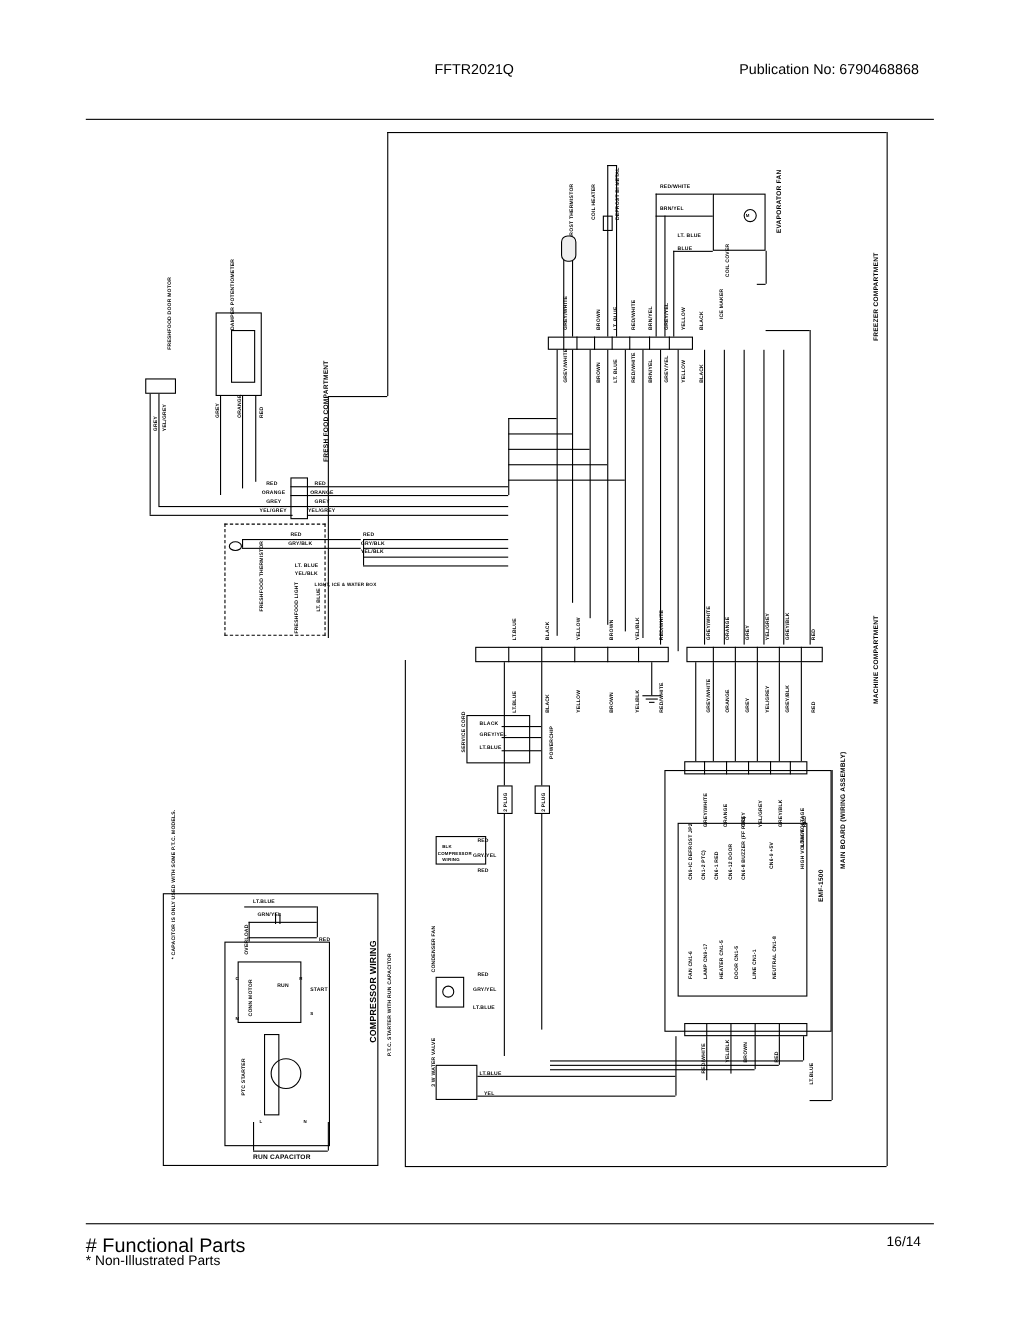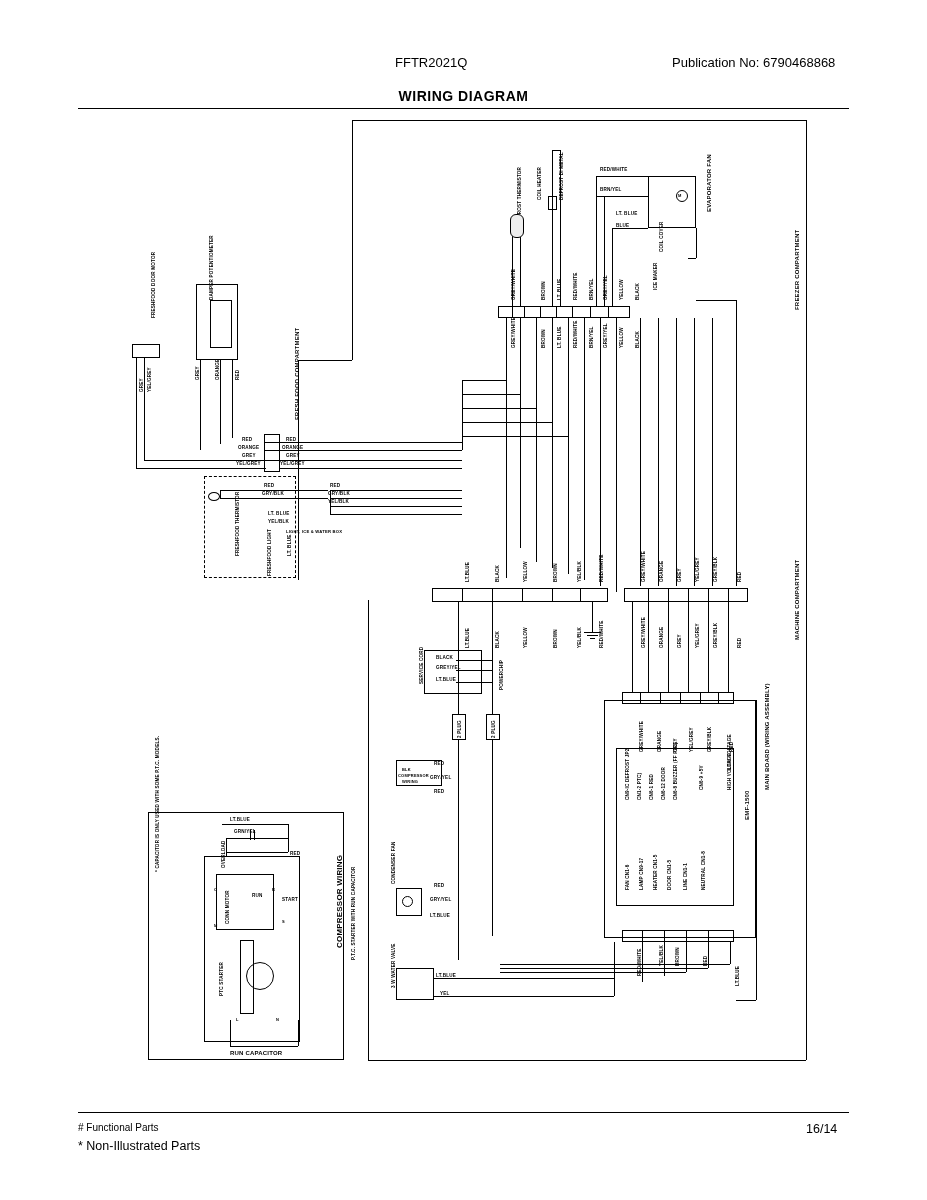--- a/index.html
+++ b/index.html
@@ -5,21 +5,21 @@
   html,body{margin:0;padding:0;background:#fff;}
   body{width:927px;height:1200px;position:relative;font-family:"Liberation Sans",sans-serif;color:#000;}
   .page{position:absolute;inset:0;}
   
   .hdr-model{position:absolute;left:395px;top:55px;font-size:13px;}
   .hdr-pub{position:absolute;left:672px;top:55px;font-size:13px;}
   .hdr-title{position:absolute;left:0;top:88px;width:927px;text-align:center;font-size:14px;font-weight:bold;letter-spacing:.5px;}
   .rule-top{position:absolute;left:78px;top:108px;width:771px;border-top:1.6px solid #000;}
   .rule-bot{position:absolute;left:78px;top:1112px;width:771px;border-top:1.6px solid #000;}
   
-  .ft-left1{position:absolute;left:78px;top:1122px;font-size:10px;}
+  .ft-left1{position:absolute;left:78px;top:1122px;font-size:18px;}
   .ft-left2{position:absolute;left:78px;top:1139px;font-size:12.5px;}
   .ft-page{position:absolute;left:0;top:1122px;width:927px;text-align:center;font-size:12.5px;}
   .ft-right{position:absolute;left:806px;top:1122px;font-size:12.5px;}
   
   .ln{position:absolute;background:#000;}
   .h{height:1px;}
   .v{width:1px;}
   .box{position:absolute;border:1px solid #000;box-sizing:border-box;}
   .dash{position:absolute;border:1px dashed #000;box-sizing:border-box;}
   .lbl{position:absolute;font-family:"Liberation Sans",sans-serif;font-size:4.6px;line-height:1.05;white-space:nowrap;letter-spacing:.2px;font-weight:bold;}
@@ -30,21 +30,20 @@
   .med.v90{transform:rotate(-90deg);transform-origin:0 0;}
   .circ{position:absolute;border:1px solid #000;border-radius:50%;box-sizing:border-box;background:#fff;}
 </style>
 </head>
 <body>
 
 <div class="page">
 
   <div class="hdr-model">FFTR2021Q</div>
   <div class="hdr-pub">Publication No:  6790468868</div>
-  <div class="hdr-title">WIRING DIAGRAM</div>
   <div class="rule-top"></div>
 
   <div class="ln v" style="left:806px;top:120px;height:940px;"></div>
   <div class="ln h" style="left:352px;top:120px;width:454px;"></div>
   <div class="ln v" style="left:352px;top:120px;height:240px;"></div>
   <div class="ln h" style="left:352px;top:360px;width:0px;"></div>
   <div class="ln v" style="left:298px;top:360px;height:220px;"></div>
   <div class="ln h" style="left:298px;top:360px;width:54px;"></div>
   <div class="ln h" style="left:368px;top:1060px;width:438px;"></div>
   <div class="ln v" style="left:368px;top:600px;height:460px;"></div>

